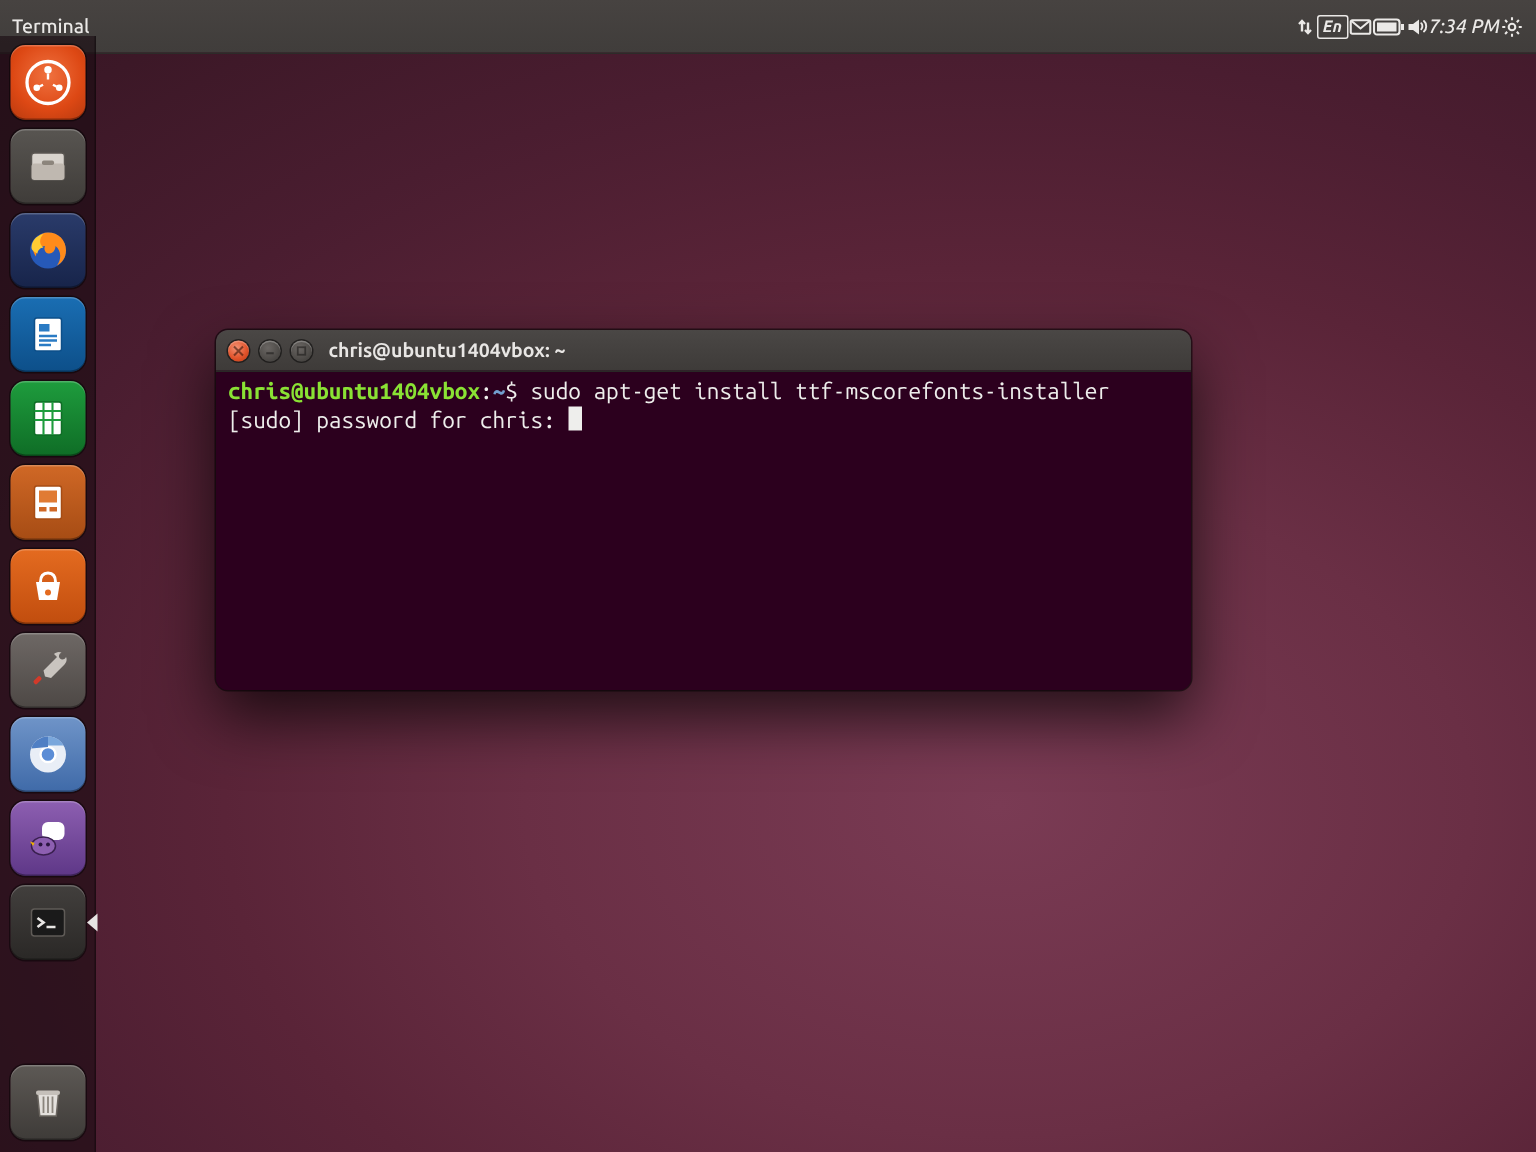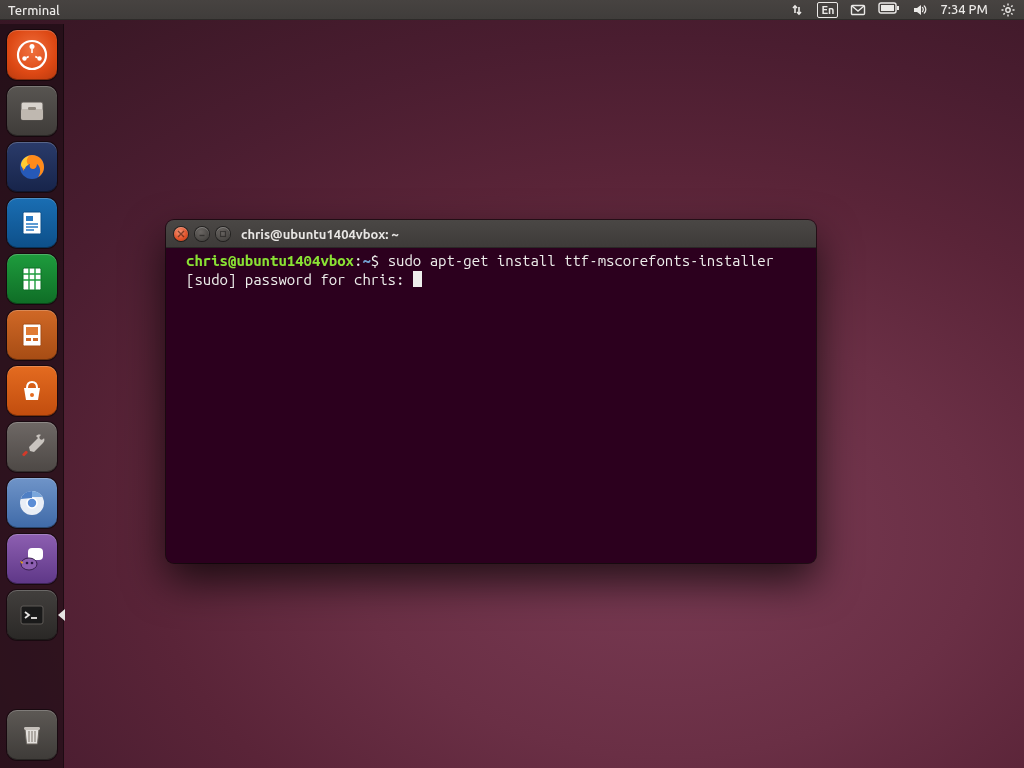--- a/index.html
+++ b/index.html
@@ -9,32 +9,32 @@
     overflow: hidden;
     font-family: "Ubuntu", "DejaVu Sans", sans-serif;
     background: radial-gradient(ellipse 140% 130% at 65% 70%, #7a3b54 0%, #6a2f45 22%, #5a2438 36%, #4a1d30 50%, #3c1827 64%, #301320 80%, #2b111d 100%);
     position: relative;
   }
 
   
   .top-panel {
     position: absolute;
     top: 0; left: 0; right: 0;
-    height: 20px;
+    height: 36px;
     background: linear-gradient(to bottom, #474341 0%, #403d3b 100%);
     border-bottom: 1px solid #2d2b29;
     display: flex;
     align-items: center;
     color: #ebe9e7;
     font-size: 13px;
     font-weight: 500;
     padding: 0 8px;
   }
   .top-panel .left { display: flex; align-items: center; gap: 10px; }
-  .top-panel .right { margin-left: auto; display: flex; align-items: flex-start; gap: 12px; }
+  .top-panel .right { margin-left: auto; display: flex; align-items: center; gap: 0; font-style: italic; }
   .indicator { display: inline-flex; align-items: center; justify-content: center; color: #ebe9e7; }
   .indicator svg { display: block; }
   .lang-box {
     border: 1px solid #ebe9e7;
     border-radius: 2px;
     padding: 0 3px;
     font-size: 11px;
     line-height: 14px;
     font-weight: 600;
   }
@@ -85,24 +85,24 @@
   .tile-store { background: linear-gradient(#e46b20,#c14d0e); }
   .tile-settings{ background: linear-gradient(#6e6865,#4d4845); }
   .tile-chrome{ background: linear-gradient(#6f94c8,#3f6aa8); }
   .tile-pidgin{ background: linear-gradient(#8d5fb1,#5e3787); }
   .tile-term  { background: linear-gradient(#423f3d,#2a2826); }
   .tile-trash { background: linear-gradient(#5d5955,#3e3b38); }
 
   
   .terminal-window {
     position: absolute;
-    left: 166px;
+    left: 144px;
     top: 220px;
     width: 650px;
-    height: 343px;
+    height: 240px;
     border-radius: 8px;
     background: #2c001e;
     box-shadow: 0 18px 42px rgba(0,0,0,0.7), 0 0 0 1px rgba(0,0,0,0.55);
     overflow: hidden;
   }
   .titlebar {
     height: 28px;
     background: linear-gradient(to bottom, #4a4745 0%, #3e3b39 100%);
     border-bottom: 1px solid #2a2826;
     display: flex;
@@ -126,21 +126,21 @@
   .titlebar-title { margin-left: 4px; white-space: nowrap; overflow: hidden; text-overflow: ellipsis; }
 
   .terminal-body {
     position: absolute;
     top: 28px; left: 0; right: 0; bottom: 0;
     background: #2c001e;
     color: #ffffff;
     font-family: "Ubuntu Mono", "DejaVu Sans Mono", Menlo, Consolas, monospace;
     font-size: 15px;
     line-height: 19px;
-    padding: 3px 20px;
+    padding: 3px 8px;
     white-space: pre;
   }
   .term-green { color: #8ae234; font-weight: 600; }
   .term-blue  { color: #729fcf; font-weight: 600; }
   .term-white { color: #eeeeec; }
   .cursor {
     display: inline-block;
     width: 9px;
     height: 16px;
     background: #eeeeec;

